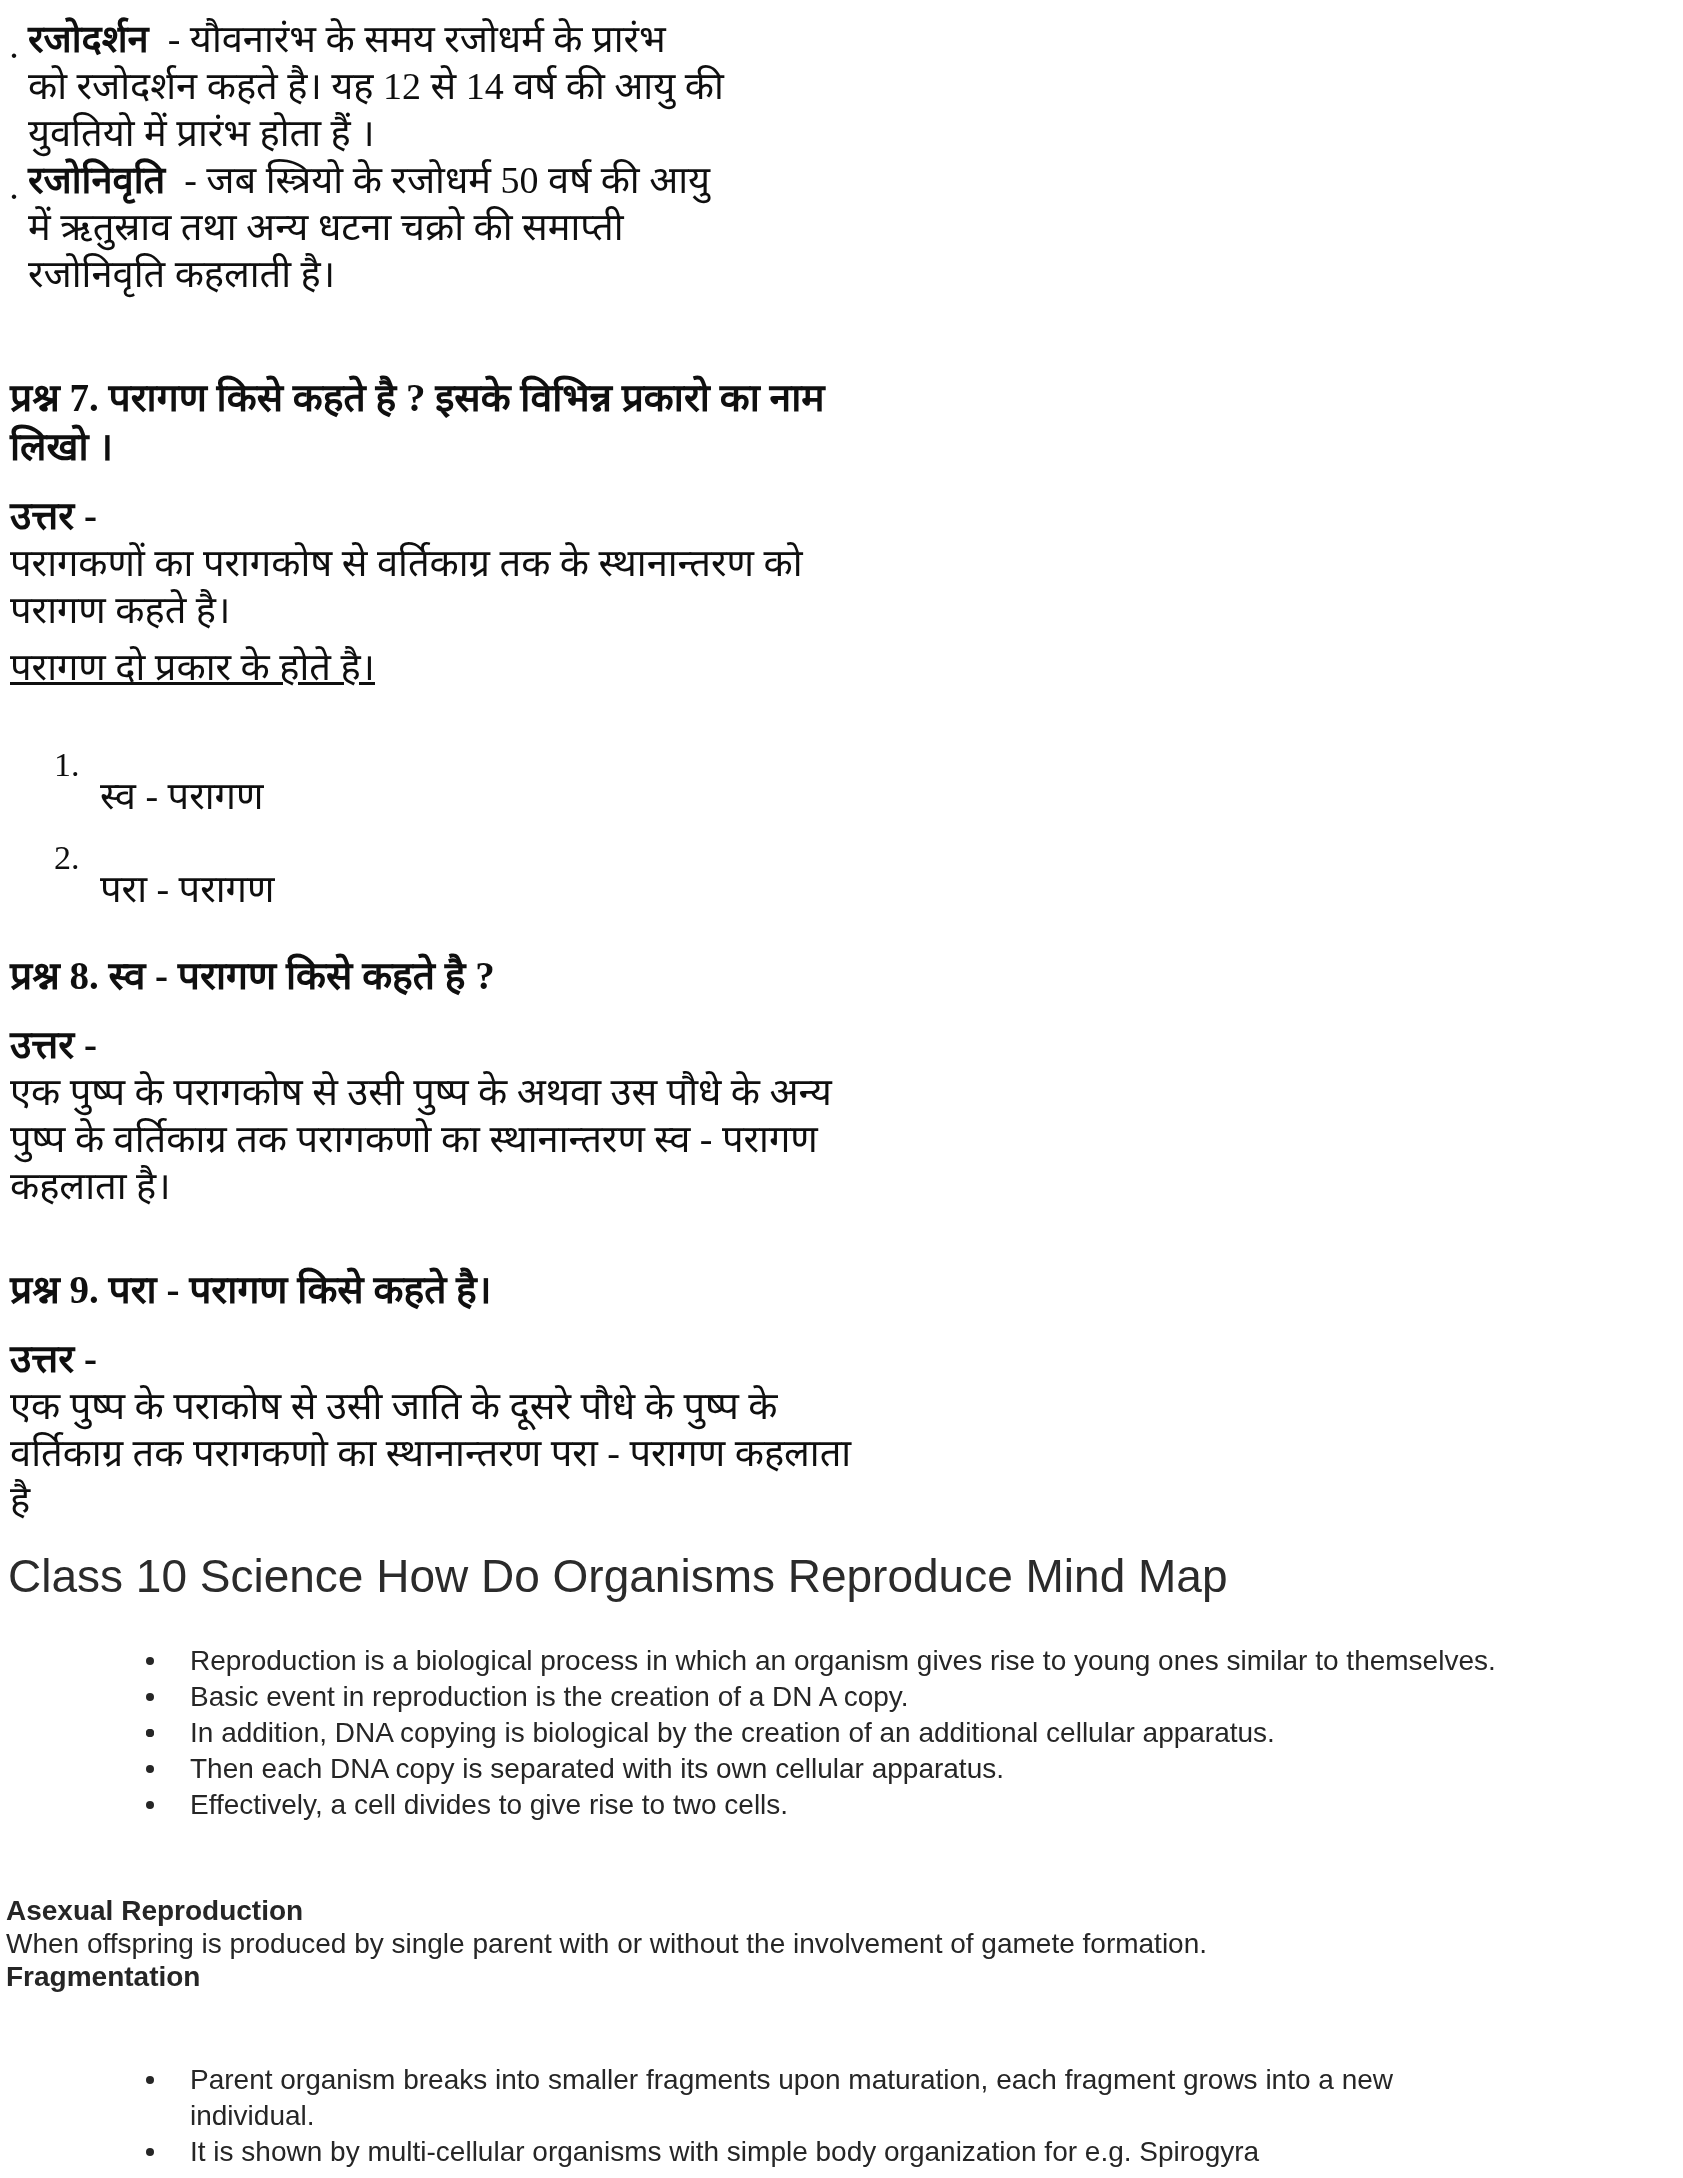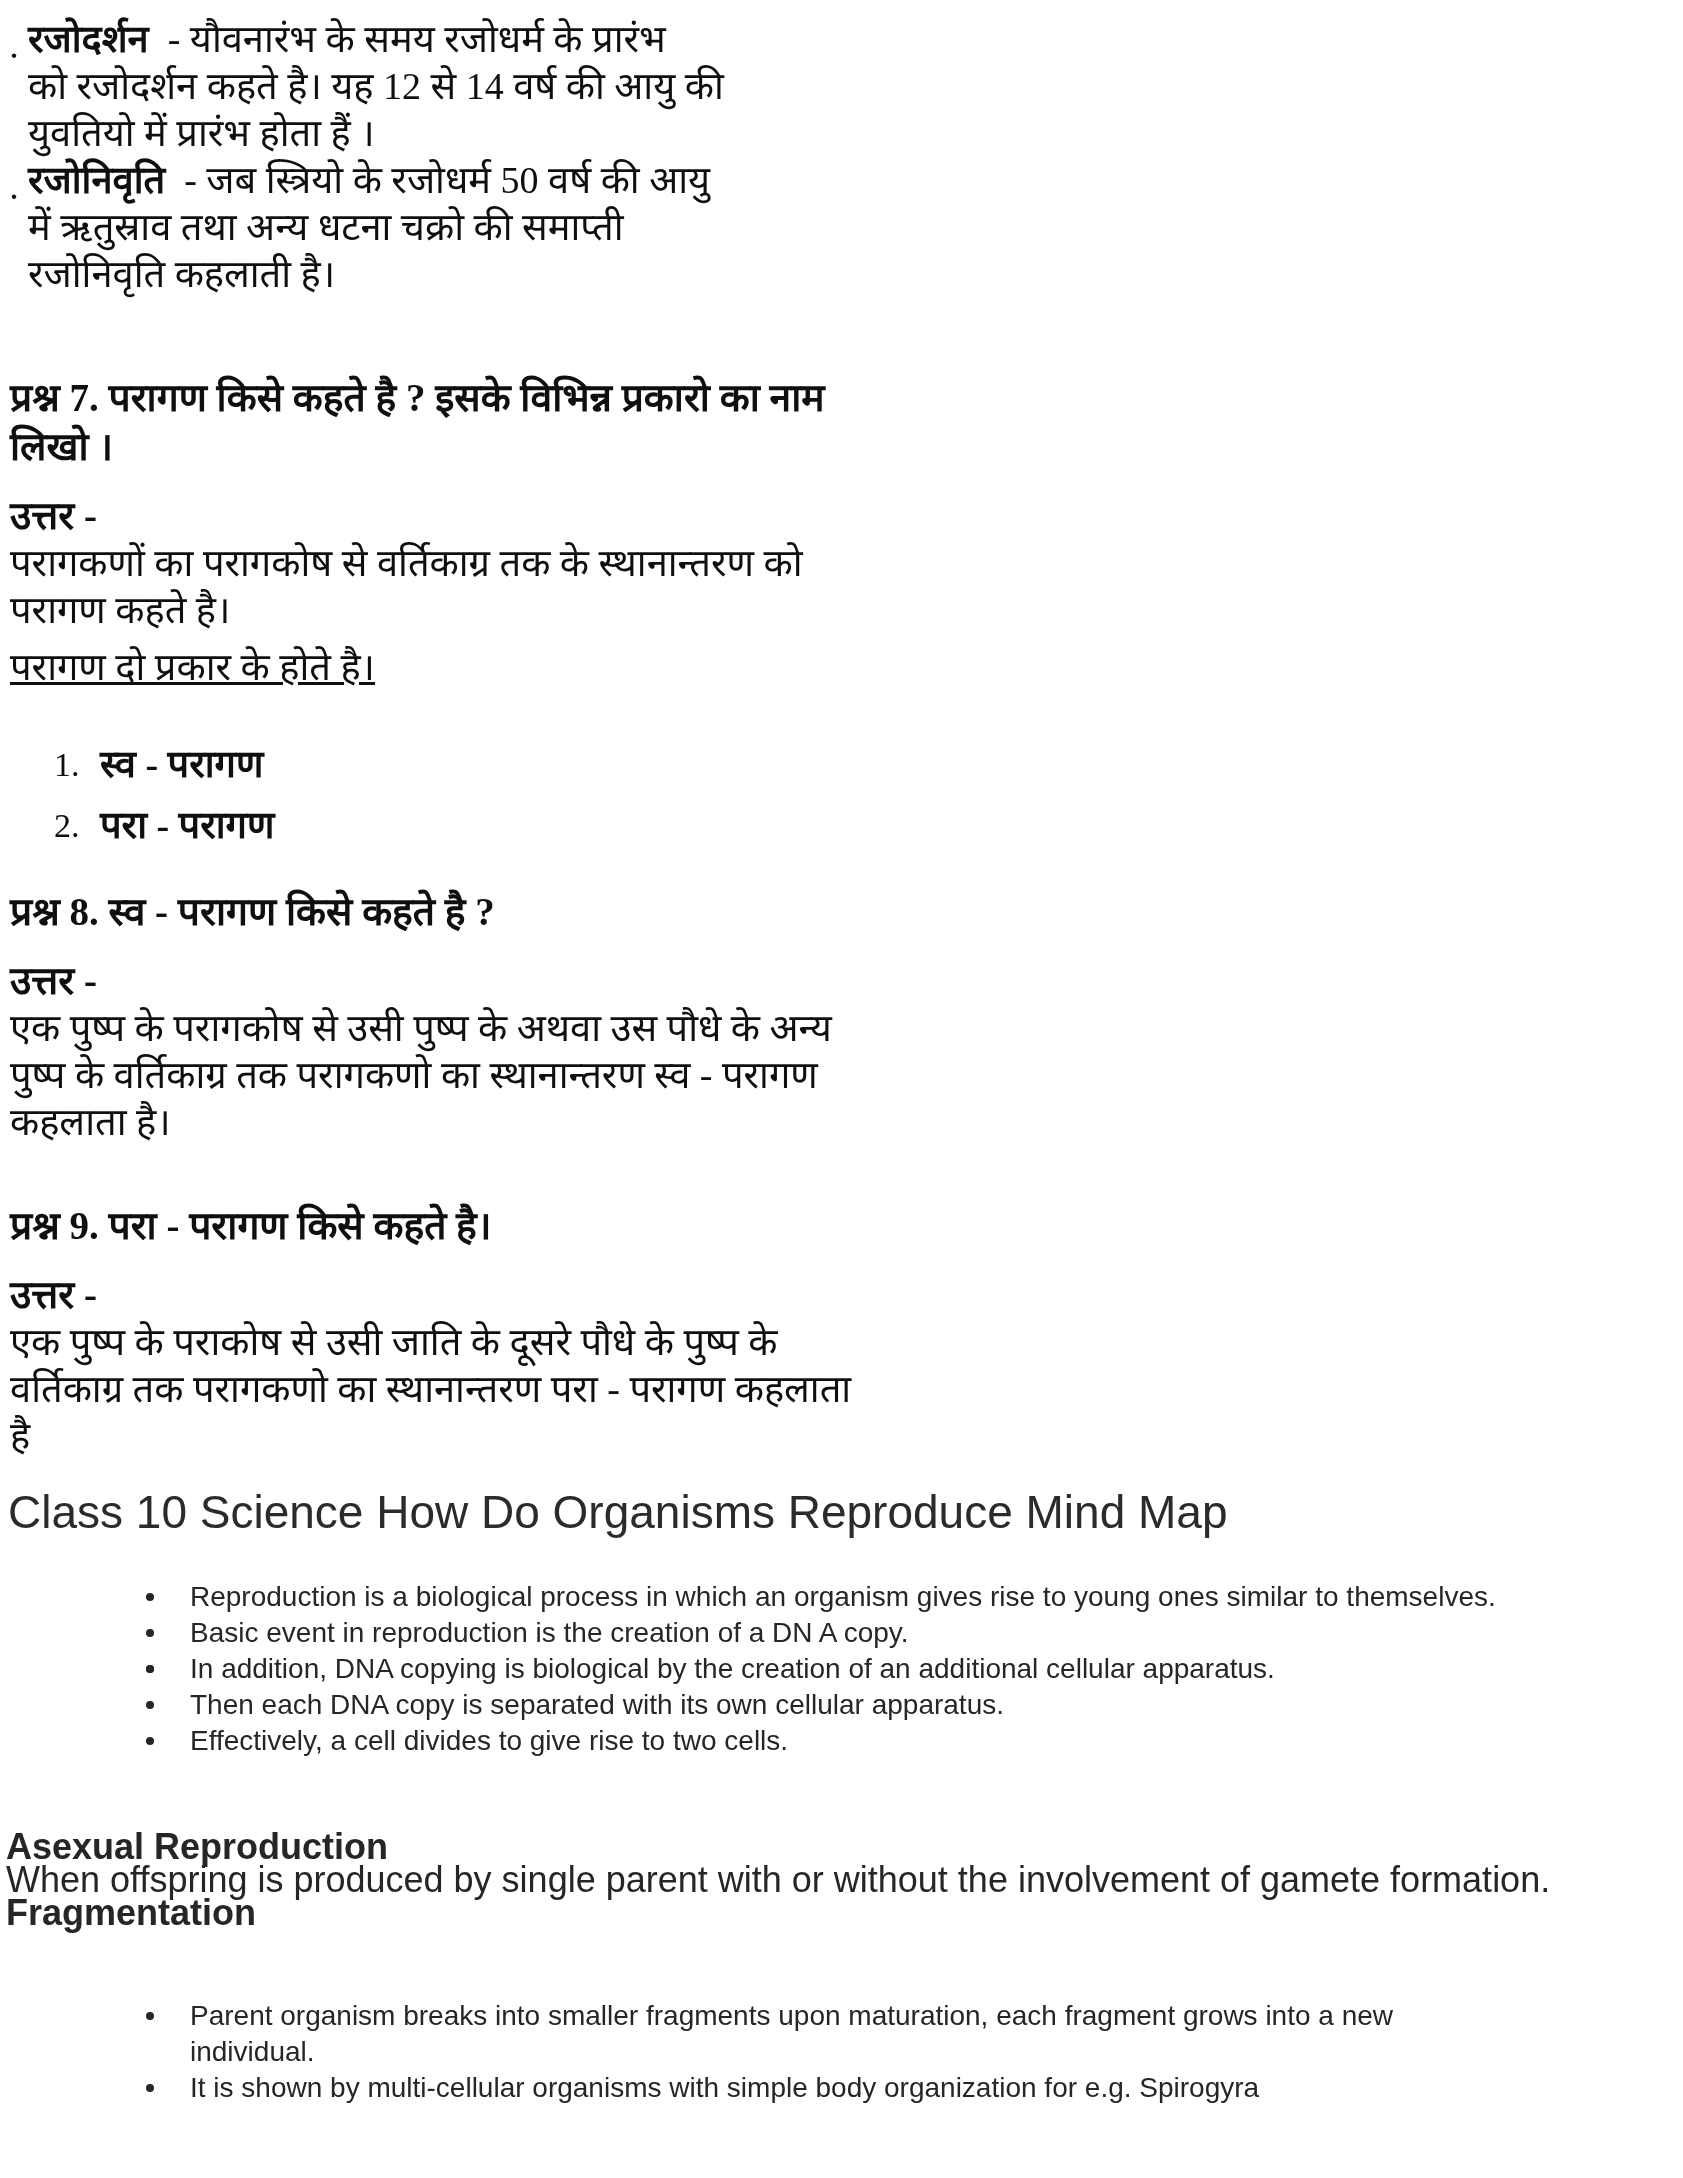--- a/index.html
+++ b/index.html
@@ -30,39 +30,39 @@
   .hq { font-weight:700; font-size:39px; line-height:49px; margin-left:10px; white-space:nowrap; }
   .q7head { margin-top:75px; }
   .anslabel { font-weight:700; font-size:39px; line-height:49px; margin:20px 0 0 10px; }
   .hbody { font-size:38px; line-height:47px; margin-left:10px; }
   .hbody div { white-space:nowrap; }
   .ptype { margin:10px 0 0 10px; font-size:38px; line-height:47px; white-space:nowrap;text-decoration:underline; }
 
   .hlist { list-style:none; margin:50px 0 0 0; padding:0; font-size:38px; }
   .hlist li { display:flex; margin-bottom:14px; line-height:47px; }
   .hlist .num { flex:0 0 46px; margin-left:54px; font-size:34px; }
-  .hlist .hlabel { font-weight:700; white-space:nowrap; }
+  .hlist .hlabel { font-weight:400; white-space:nowrap;margin-top:32px; }
 
   .q8head { margin-top:38px; }
   .q9head { margin-top:55px; }
 
   
   .title {
     font-size:46px; font-weight:400; color:#2b2b2b;
     margin:26px 0 0 8px; line-height:53px; white-space:nowrap;
   }
   .ebullets { list-style:none; margin:40px 0 0 0; padding:0; }
   .ebullets li { position:relative; padding-left:190px; font-size:28px; line-height:36px; color:#262626; }
   .ebullets .dot {
     position:absolute; left:146px; top:14px;
     width:8px; height:8px; border-radius:50%; background:#262626;
   }
   .ebullets .btxt { display:inline-block; max-width:1317px; }
 
-  .sect { margin:71px 0 0 6px; font-size:36px; line-height:33px; color:#262626; }
+  .sect { margin:71px 0 0 6px; font-size:28px; line-height:33px; color:#262626; }
   .sect .bold { font-weight:700; }
   .fragblk { margin-top:69px; }
 </style>
 </head>
 <body>
 
 <div class="page">
 
   <ul class="hnotes hi">
     <li>

